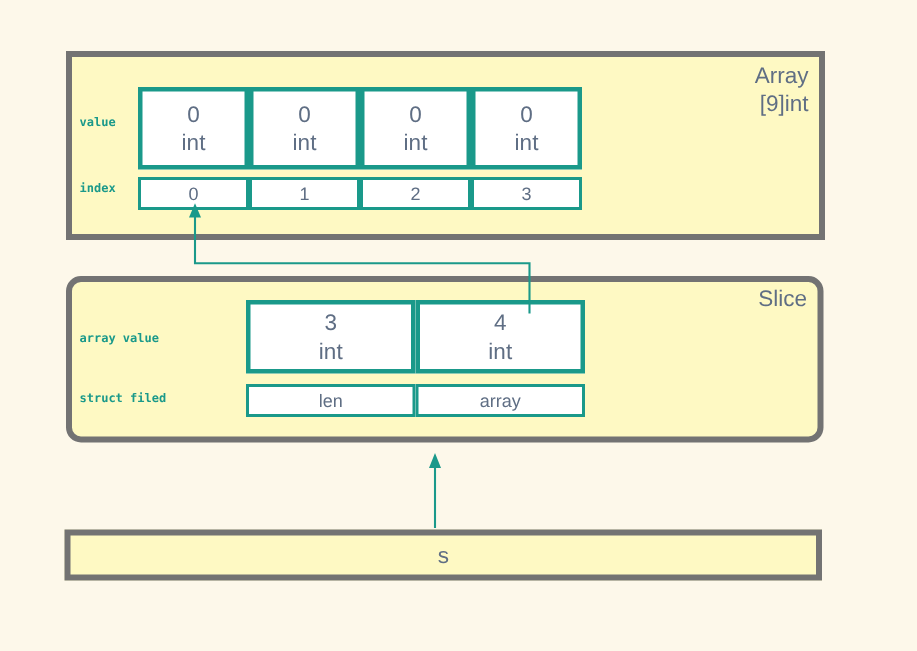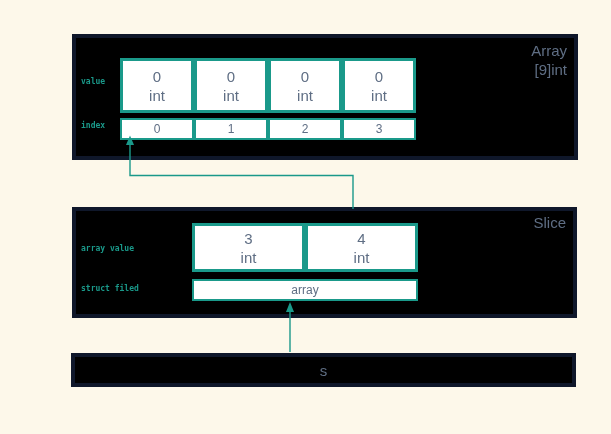--- a/index.html
+++ b/index.html
@@ -7,27 +7,26 @@
   .stage {
     position: relative;
     width: 611px;
     height: 434px;
     background: #fdf8ea;
     font-family: "Liberation Sans", sans-serif;
     overflow: hidden;
   }
   .box {
     position: absolute;
-    background: #000000;
-    border: 4px solid #0f172a;
+    background: #fef9c3;
+    border: 4px solid #737373;
     box-sizing: border-box;
-    margin-left: 28px;
   }
   .array-box { left: 44px; top: 34px;  width: 506px; height: 126px; }
-  .slice-box { left: 44px; top: 207px; width: 505px; height: 111px; }
+  .slice-box { left: 44px; top: 184px; width: 505px; height: 111px; border-radius: 10px; }
   .s-box {
     left: 43px; top: 353px; width: 505px; height: 34px;
     display: flex; align-items: center; justify-content: center;
     color: #5f6e84; font-size: 15px;
   }
   .box-title {
     position: absolute; top: 3px; right: 7px;
     text-align: right; color: #5f6e84;
     font-size: 15px; line-height: 19px;
     white-space: nowrap;
@@ -117,20 +116,21 @@
         <span>int</span>
       </div>
       <div class="cell big">
         <span>4</span>
         <span>int</span>
       </div>
     </div>
 
     <div class="row-label sfield-label">struct filed</div>
     <div class="cell-row slice-struct-row">
+      <div class="cell small">len</div>
       <div class="cell small">array</div>
     </div>
   </div>
 
   <div class="box s-box">
     <span>s</span>
   </div>
 
   <svg class="arrows" viewBox="0 0 611 434" xmlns="http://www.w3.org/2000/svg">
     <g>

